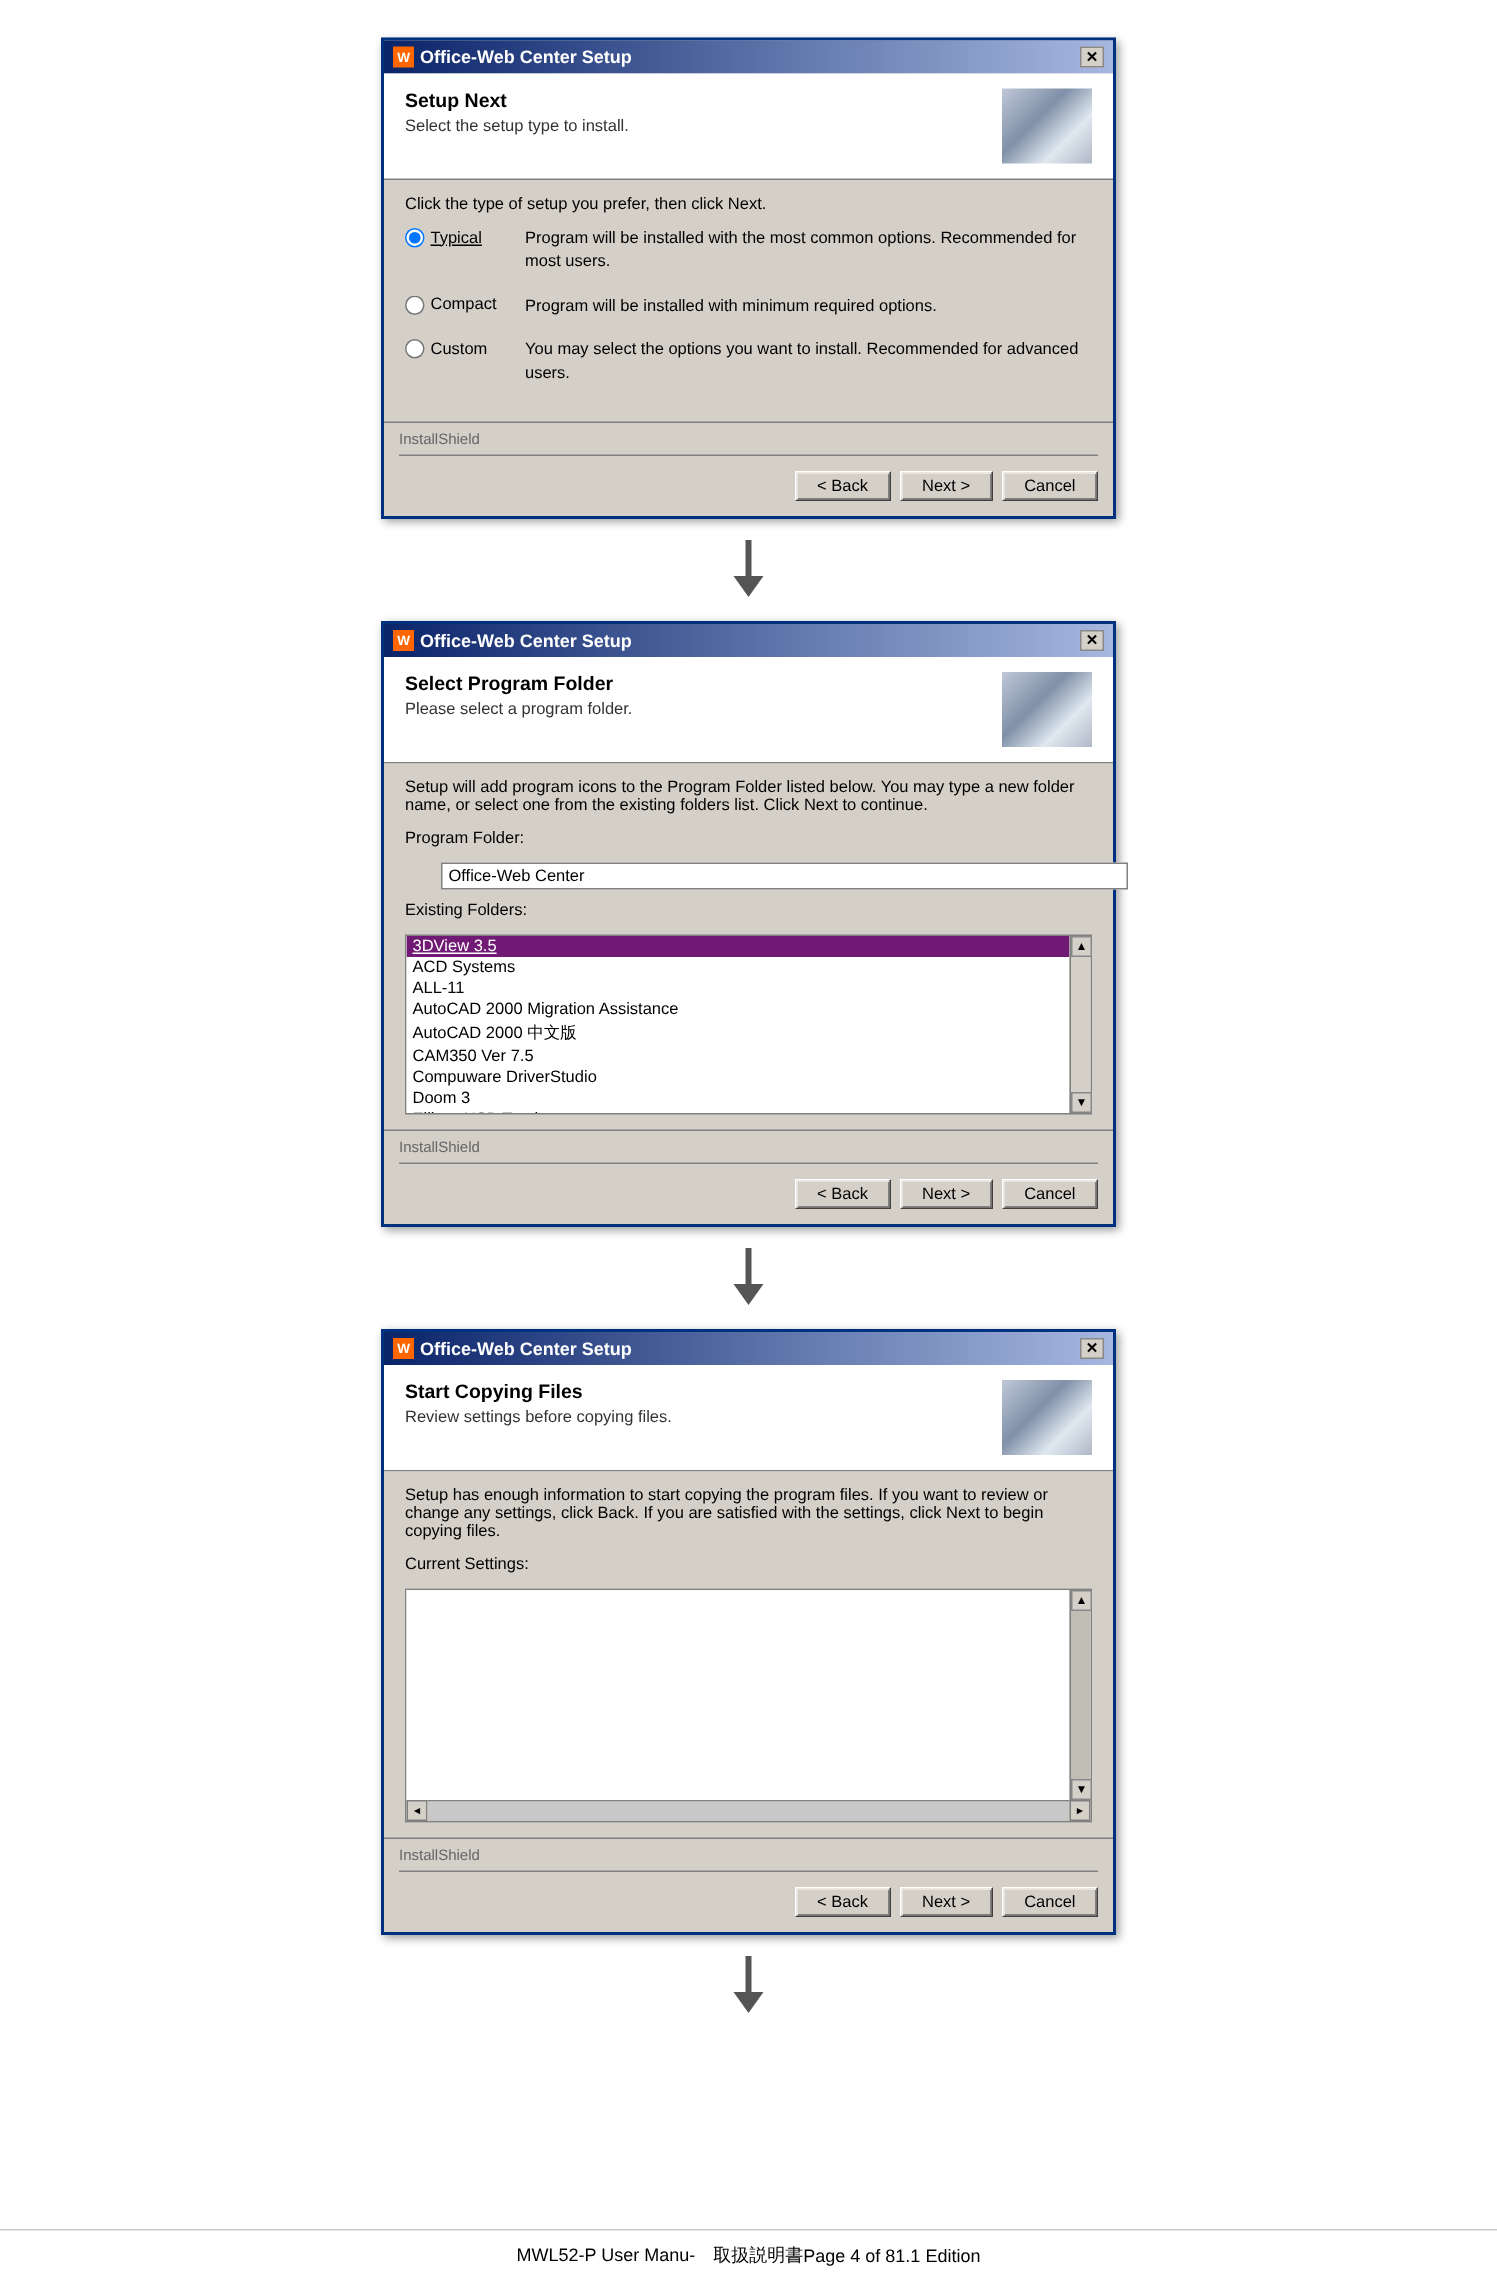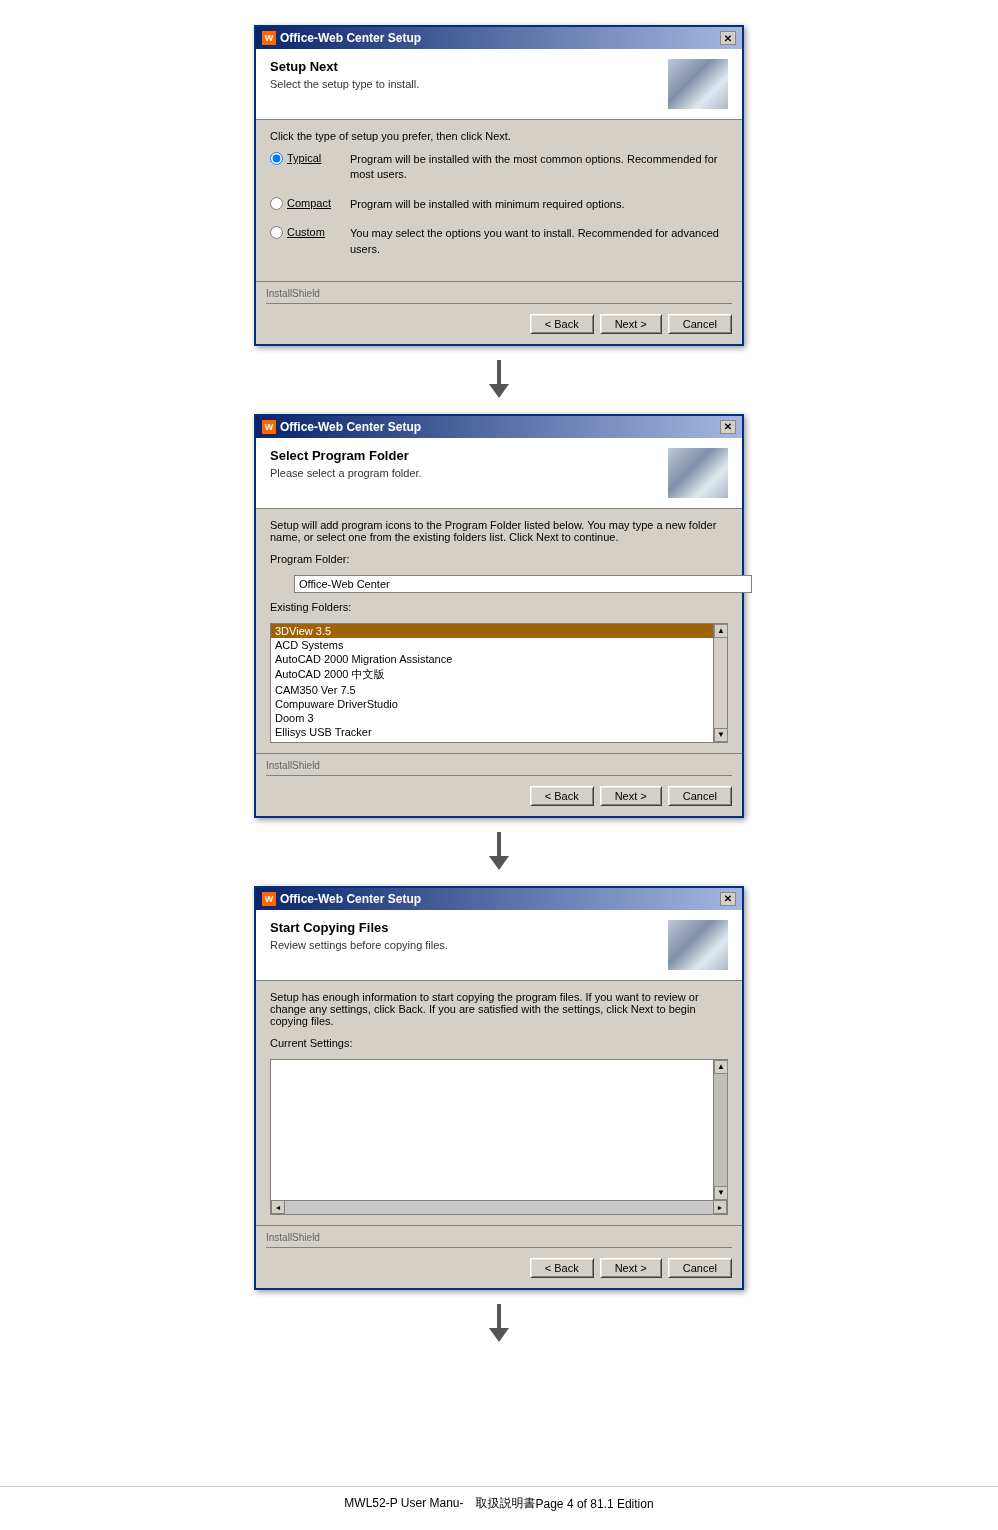--- a/index.html
+++ b/index.html
@@ -121,23 +121,23 @@
     .radio-option {
       display: flex;
       align-items: flex-start;
       margin-bottom: 14px;
       gap: 10px;
     }
 
     .radio-label {
       min-width: 70px;
       display: flex;
+      align-items: center;
       gap: 4px;
       font-size: 11px;
-      text-decoration: underline;
     }
 
     .radio-label input[type="radio"] {
       margin: 0;
     }
 
     .radio-desc {
       font-size: 11px;
       color: #000;
       line-height: 1.4;
@@ -217,22 +217,23 @@
       margin-bottom: 3px;
       color: #000;
     }
 
     .folder-item {
       padding: 1px 4px;
       cursor: default;
     }
 
     .folder-item.selected {
-      background: #a16207;
+      background: #701a75;
       color: #fff;
+      text-decoration: underline;
     }
 
     
     .h-scrollbar {
       width: 100%;
       height: 14px;
       background: #d4d0c8;
       border-top: 1px solid #808080;
       display: flex;
       flex-direction: row;
@@ -418,20 +419,21 @@
       </div>
       <div class="dialog-content">
         <p>Setup will add program icons to the Program Folder listed below.  You may type a new folder name, or select one from the existing folders list.  Click Next to continue.</p>
         <p>Program Folder:</p>
         <input type="text" class="program-folder-input" style="width: 100%; background: rgb(255, 255, 255); border: 1px solid rgb(128, 128, 128); padding: 2px 4px; font-size: 11px; margin-bottom: 8px;" value="Office-Web Center">
         <p class="existing-folders-label">Existing Folders:</p>
         <div class="folder-scrollbar-container">
           <div class="folder-list-inner">
             <div class="folder-item selected">3DView 3.5</div>
             <div class="folder-item">ACD Systems</div>
+            <div class="folder-item">ALL-11</div>
             <div class="folder-item">AutoCAD 2000 Migration Assistance</div>
             <div class="folder-item">AutoCAD 2000 中文版</div>
             <div class="folder-item">CAM350 Ver 7.5</div>
             <div class="folder-item">Compuware DriverStudio</div>
             <div class="folder-item">Doom 3</div>
             <div class="folder-item">Ellisys USB Tracker</div>
           </div>
           <div class="v-scroll-right">
             <div class="scroll-arrow">▲</div>
             <div class="scroll-thumb" style="background:#d4d0c8;flex:1;"></div>

